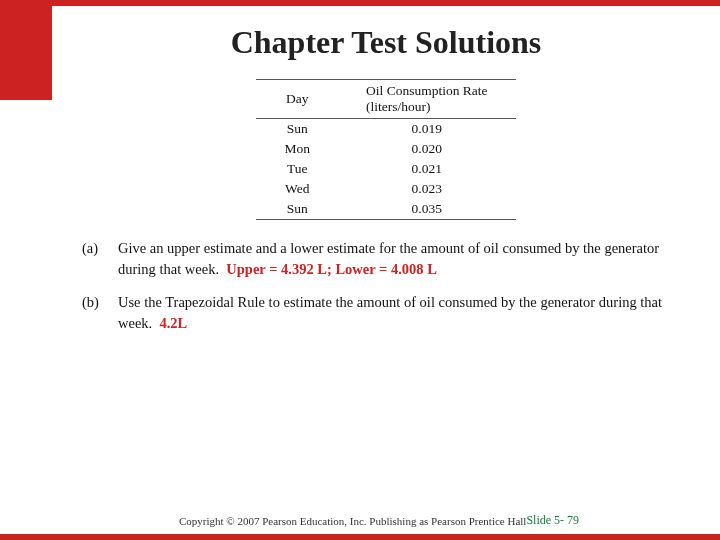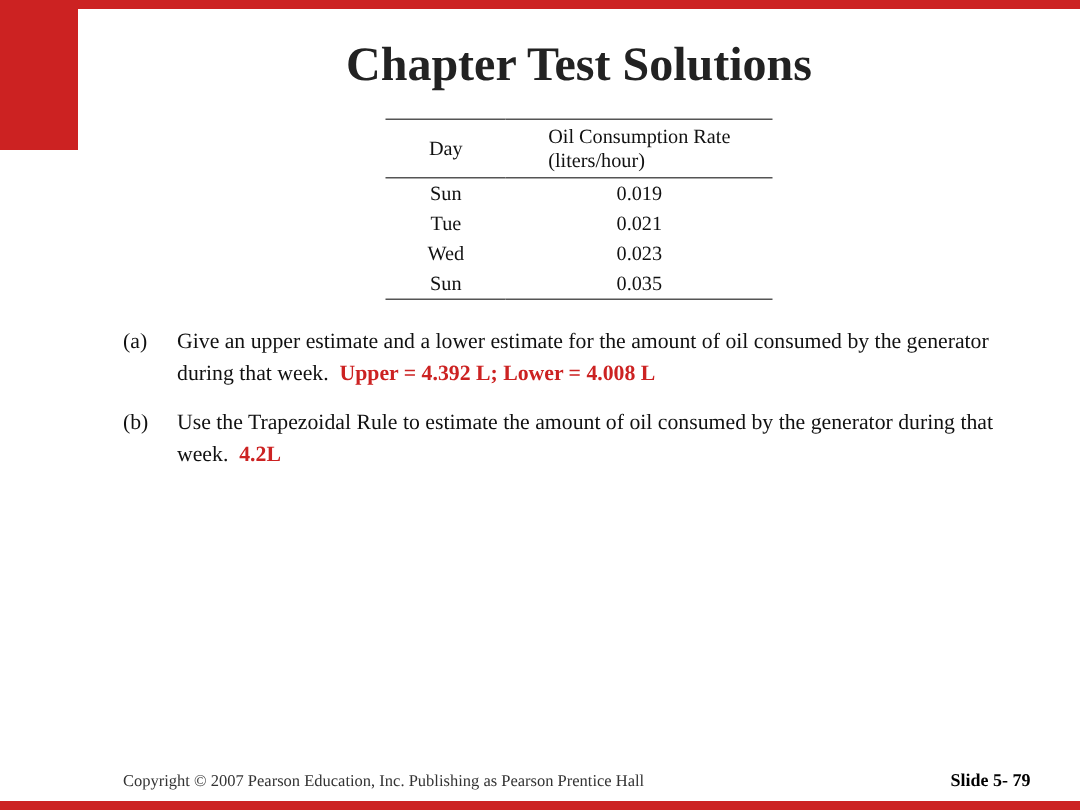--- a/index.html
+++ b/index.html
@@ -125,33 +125,32 @@
 
     .answer {
       color: #cc2222;
       font-weight: normal;
     }
 
     .footer {
       position: absolute;
       bottom: 12px;
       left: 52px;
-      right: 3px;
+      right: 14px;
       padding: 0 30px;
       display: flex;
-      justify-content: space-between;
+      justify-content: center;
       align-items: center;
       font-size: 11px;
       color: #333;
     }
 
     .slide-num {
       font-size: 12px;
-      color: #000000;
-      font-weight: bold;
+      color: #15803d;
     }
   </style>
 </head>
 <body>
 
 <div class="red-bar"></div>
 <div class="red-top-line"></div>
 <div class="red-bottom-line"></div>
 
 <div class="content">
@@ -169,20 +168,24 @@
             <span>(liters/hour)</span>
           </th>
         </tr>
       </thead>
       <tbody id="table-body">
       <tr>
       <td>Sun</td>
       <td>0.019</td>
     </tr>
           <tr>
+      <td>Mon</td>
+      <td>0.020</td>
+    </tr>
+          <tr>
       <td>Tue</td>
       <td>0.021</td>
     </tr>
           <tr>
       <td>Wed</td>
       <td>0.023</td>
     </tr>
           <tr>
       <td>Sun</td>
       <td>0.035</td>

